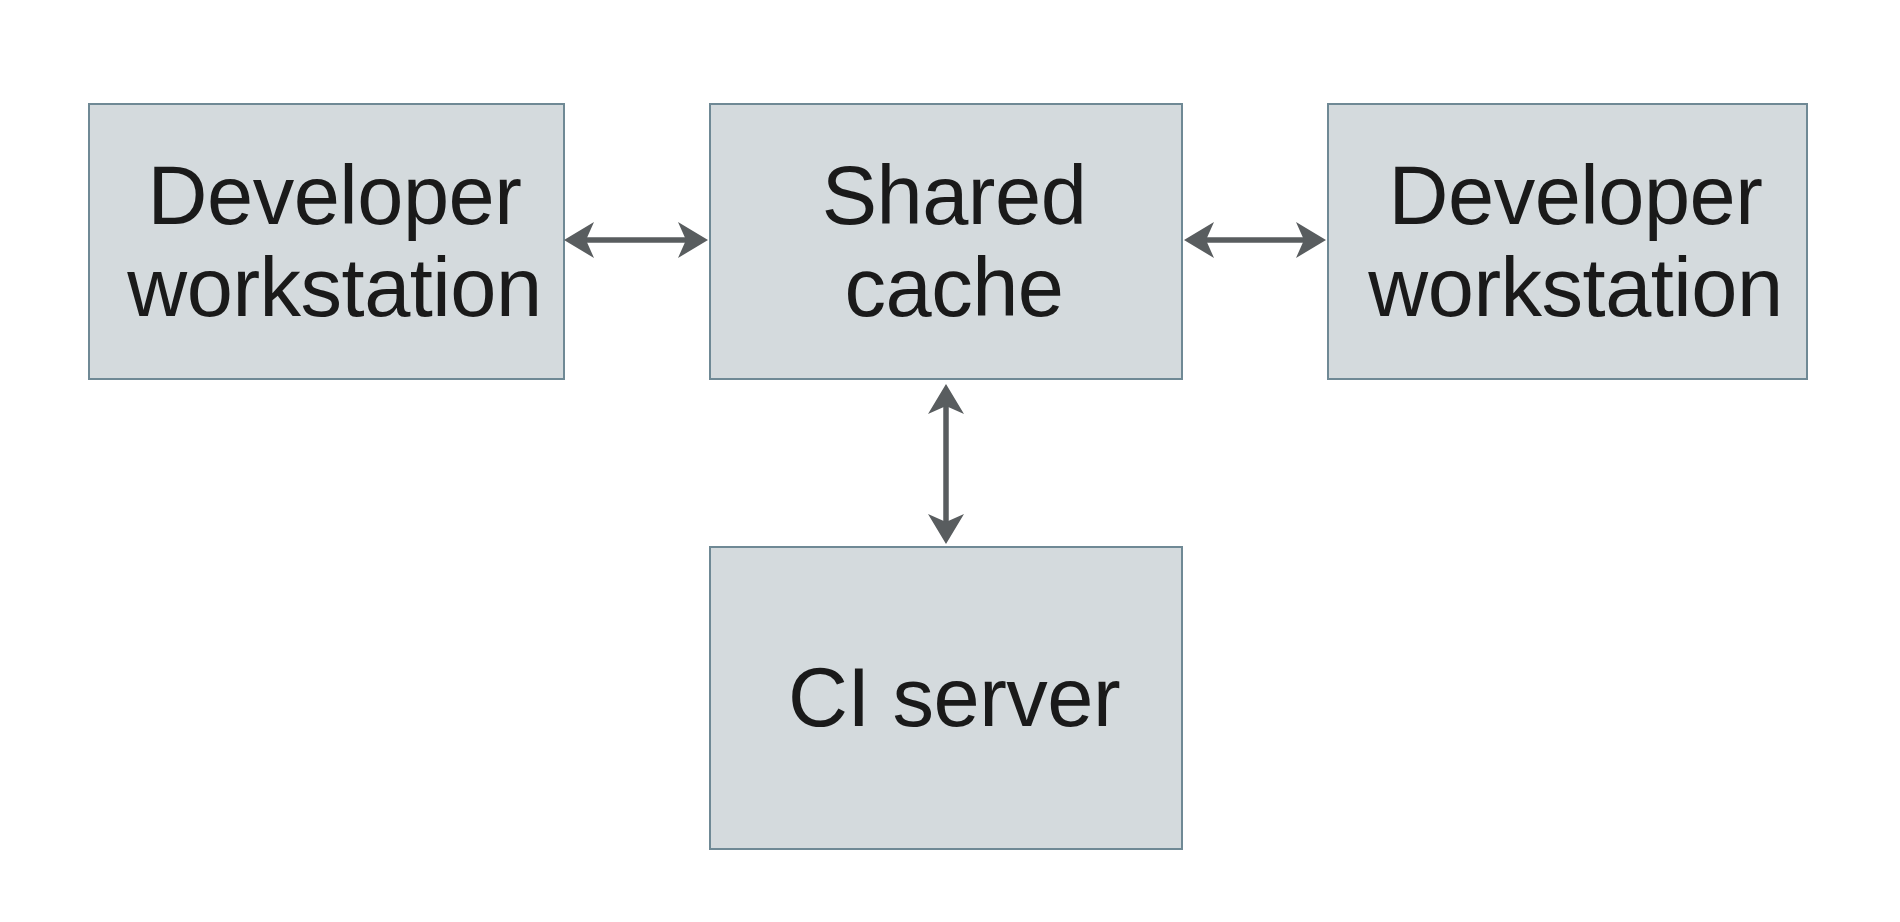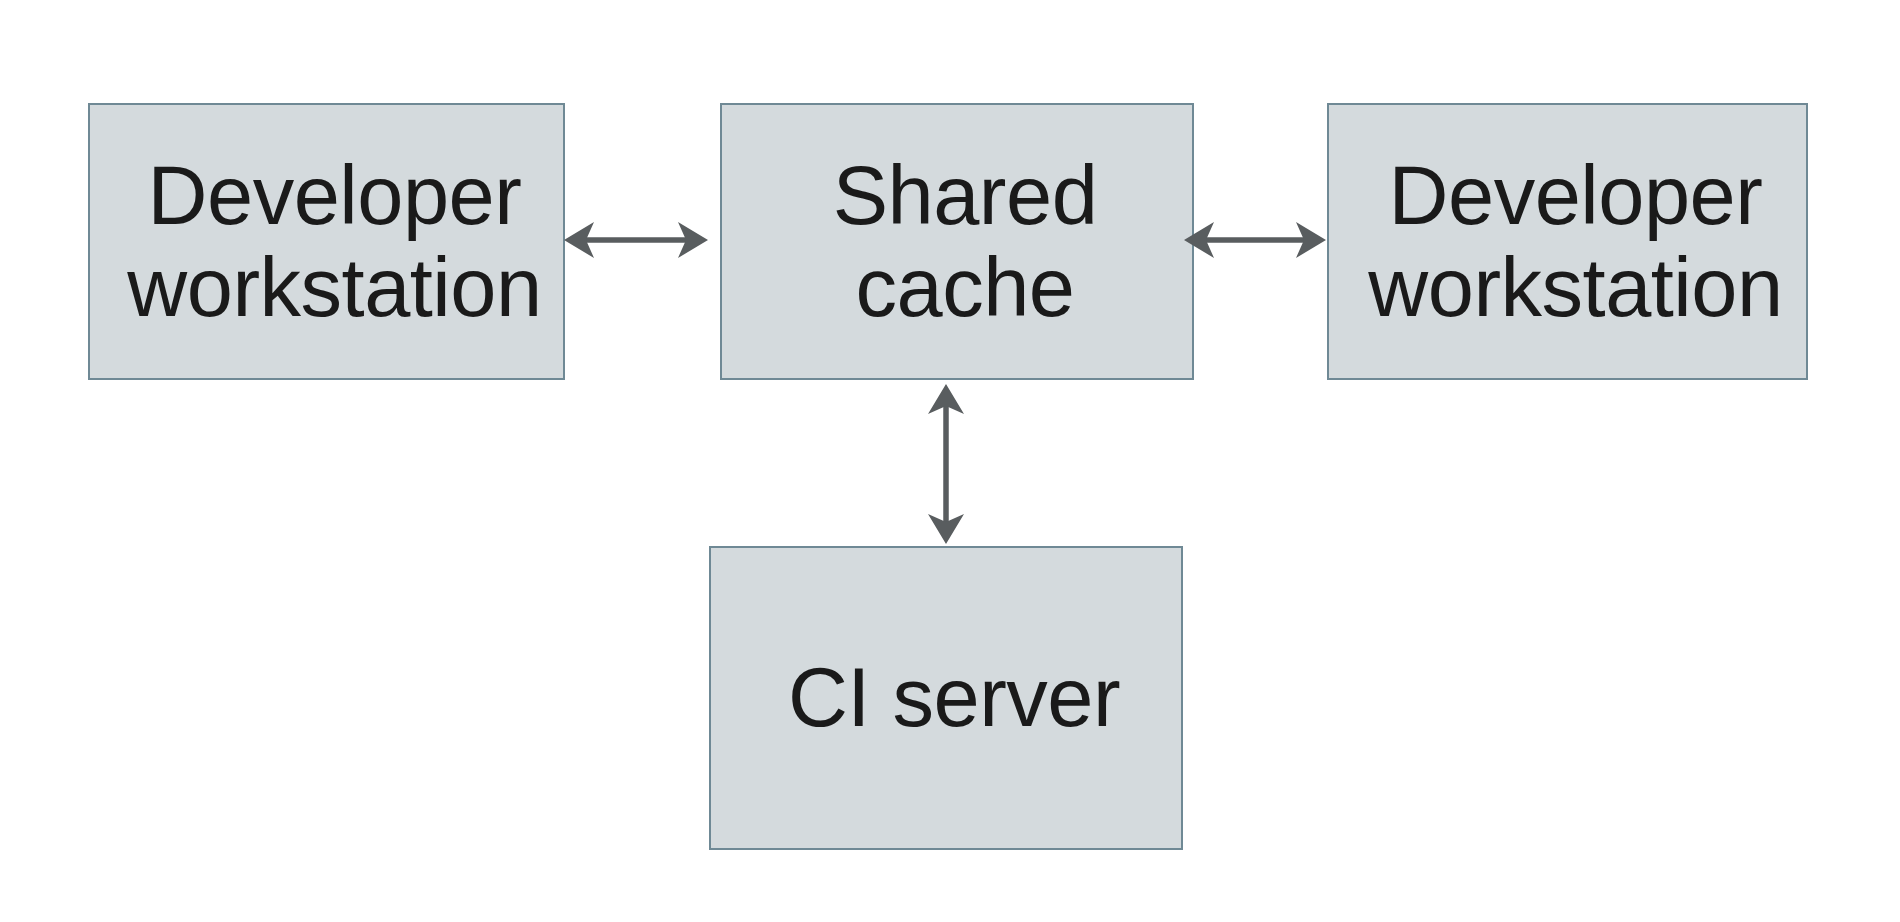--- a/index.html
+++ b/index.html
@@ -32,21 +32,21 @@
     padding-left: 16px;
   }
   .node .label {
     font-size: 83px;
     line-height: 1.1;
     color: var(--text);
     white-space: pre-line;
     letter-spacing: -0.5px;
   }
   #node-dev-left  { left: 88px;   top: 103px; width: 477px; height: 277px; }
-  #node-cache     { left: 709px;  top: 103px; width: 474px; height: 277px; margin-left: 11px; }
+  #node-cache     { left: 709px;  top: 103px; width: 474px; height: 277px; }
   #node-dev-right { left: 1327px; top: 103px; width: 481px; height: 277px; }
   #node-ci        { left: 709px;  top: 546px; width: 474px; height: 304px; }
   svg.edges {
     position: absolute;
     left: 0; top: 0;
     width: 1900px; height: 922px;
     pointer-events: none;
   }
 </style>
 </head>

